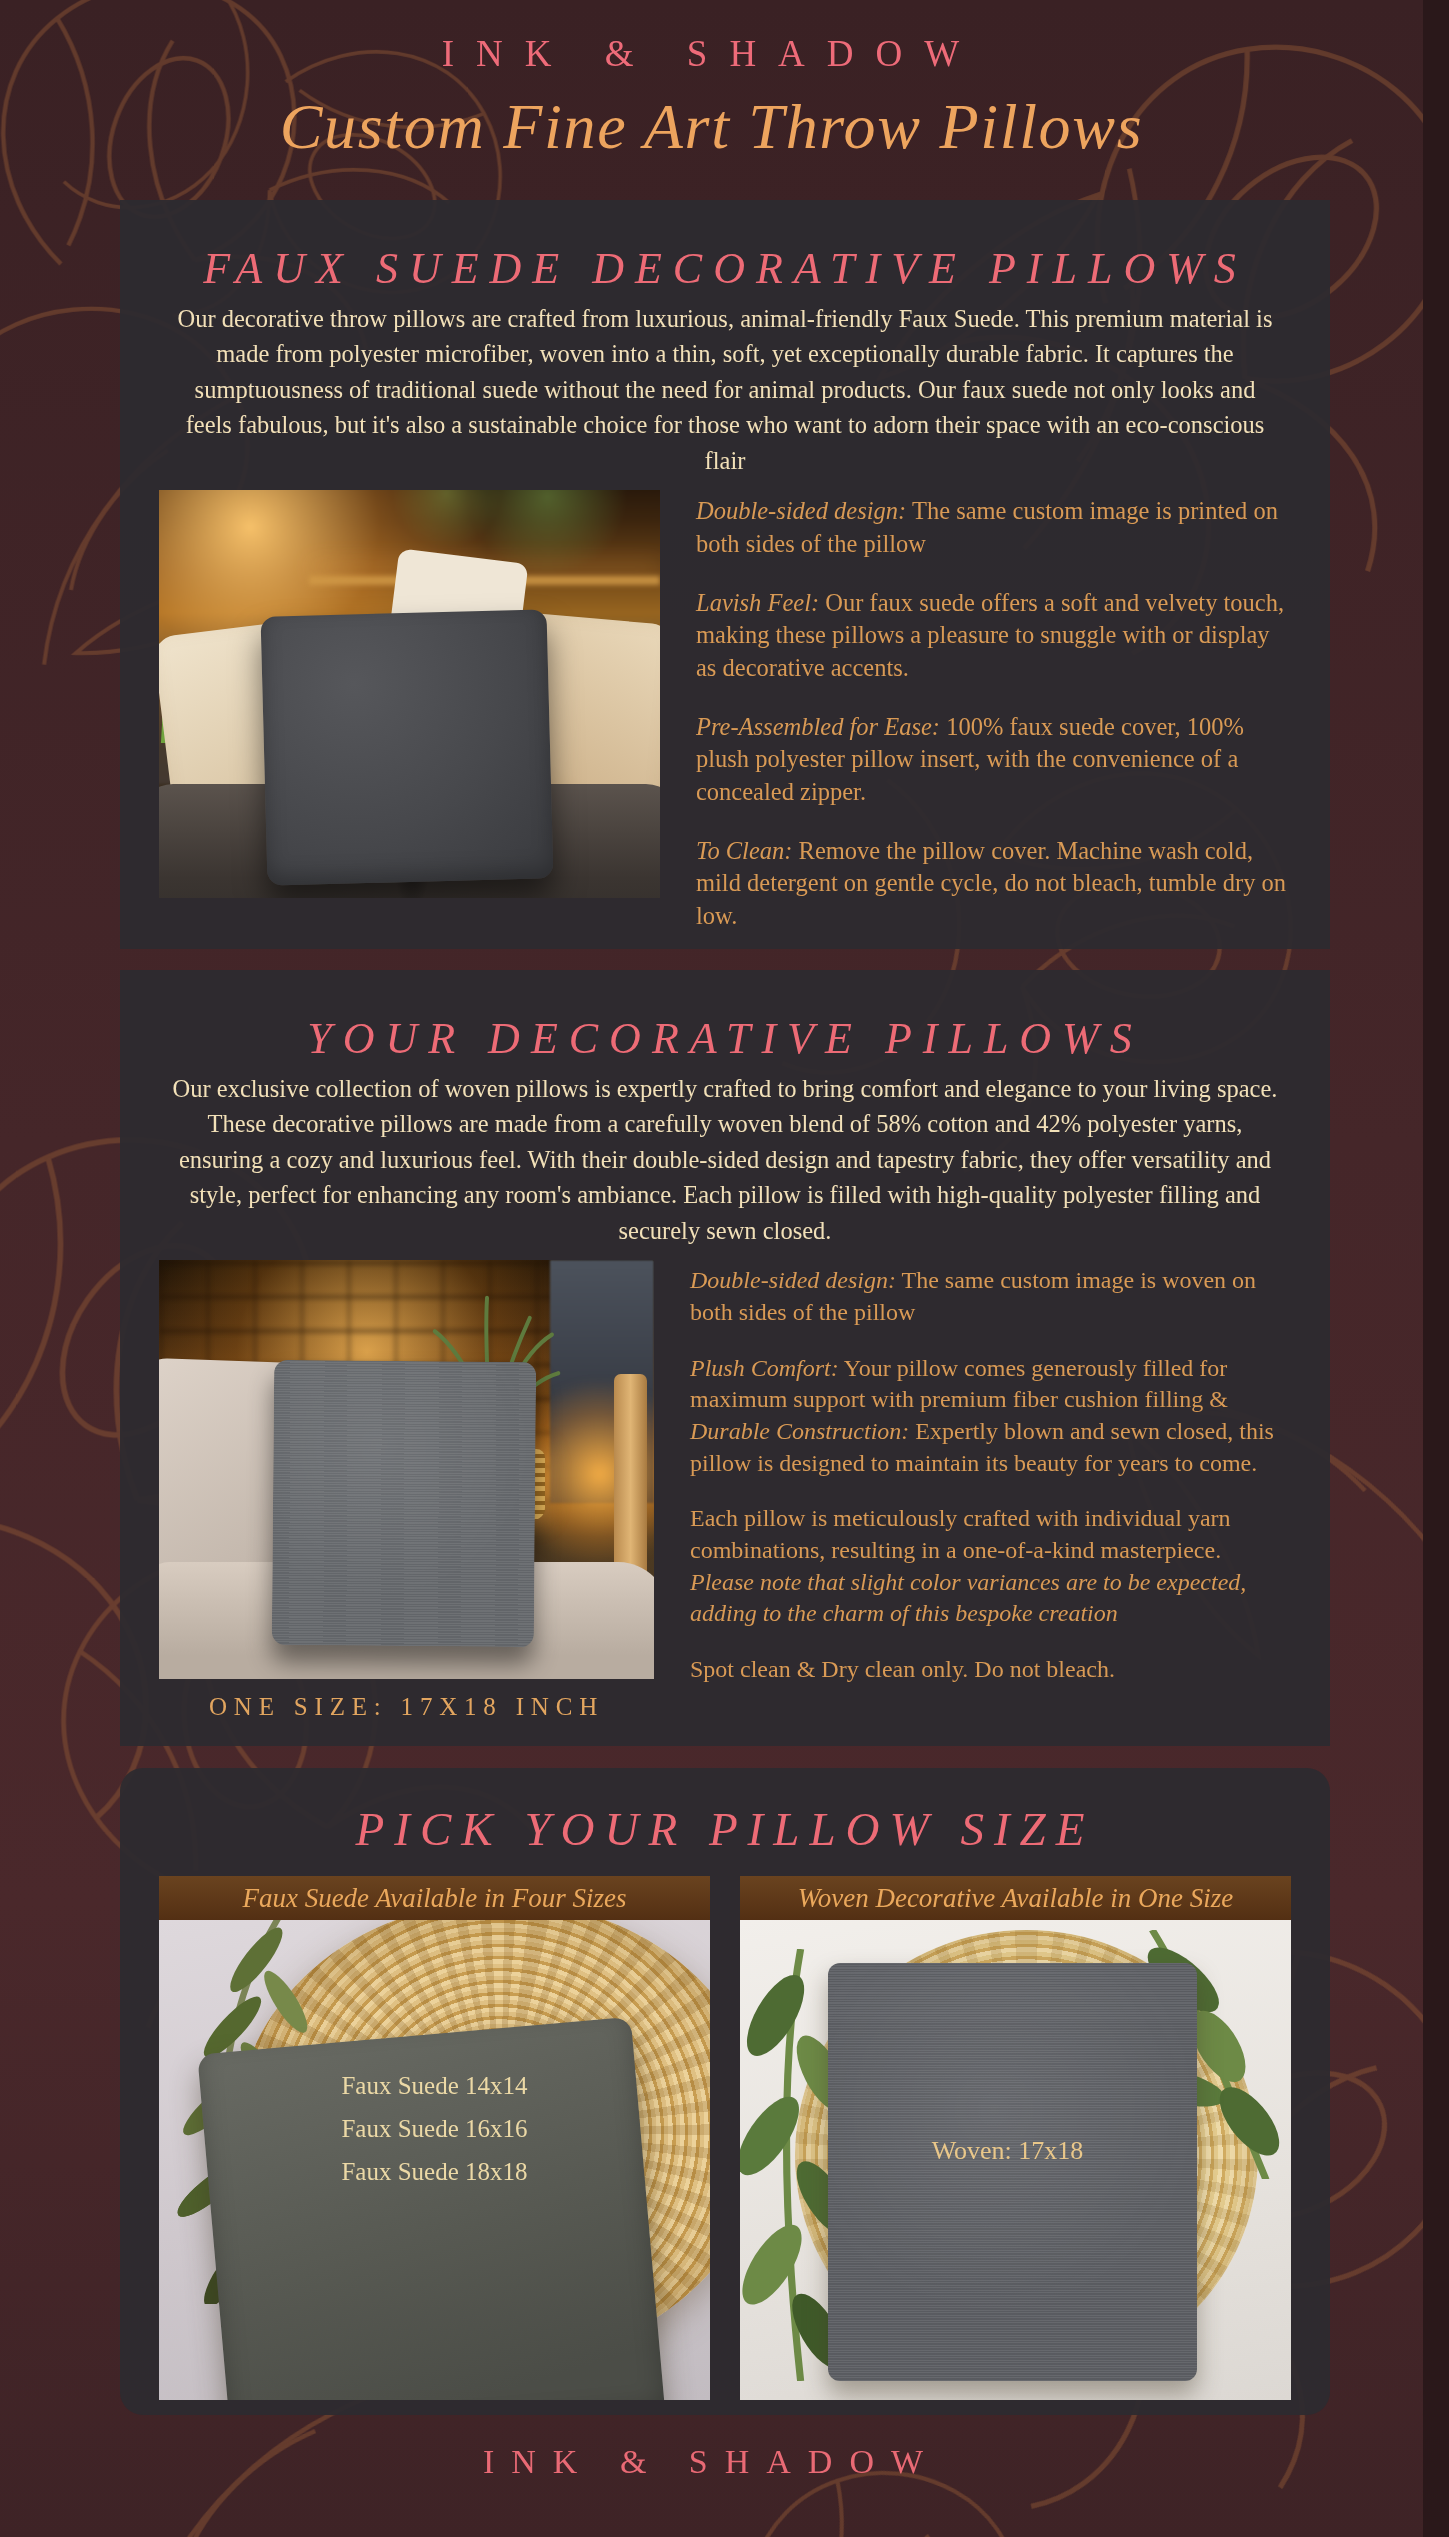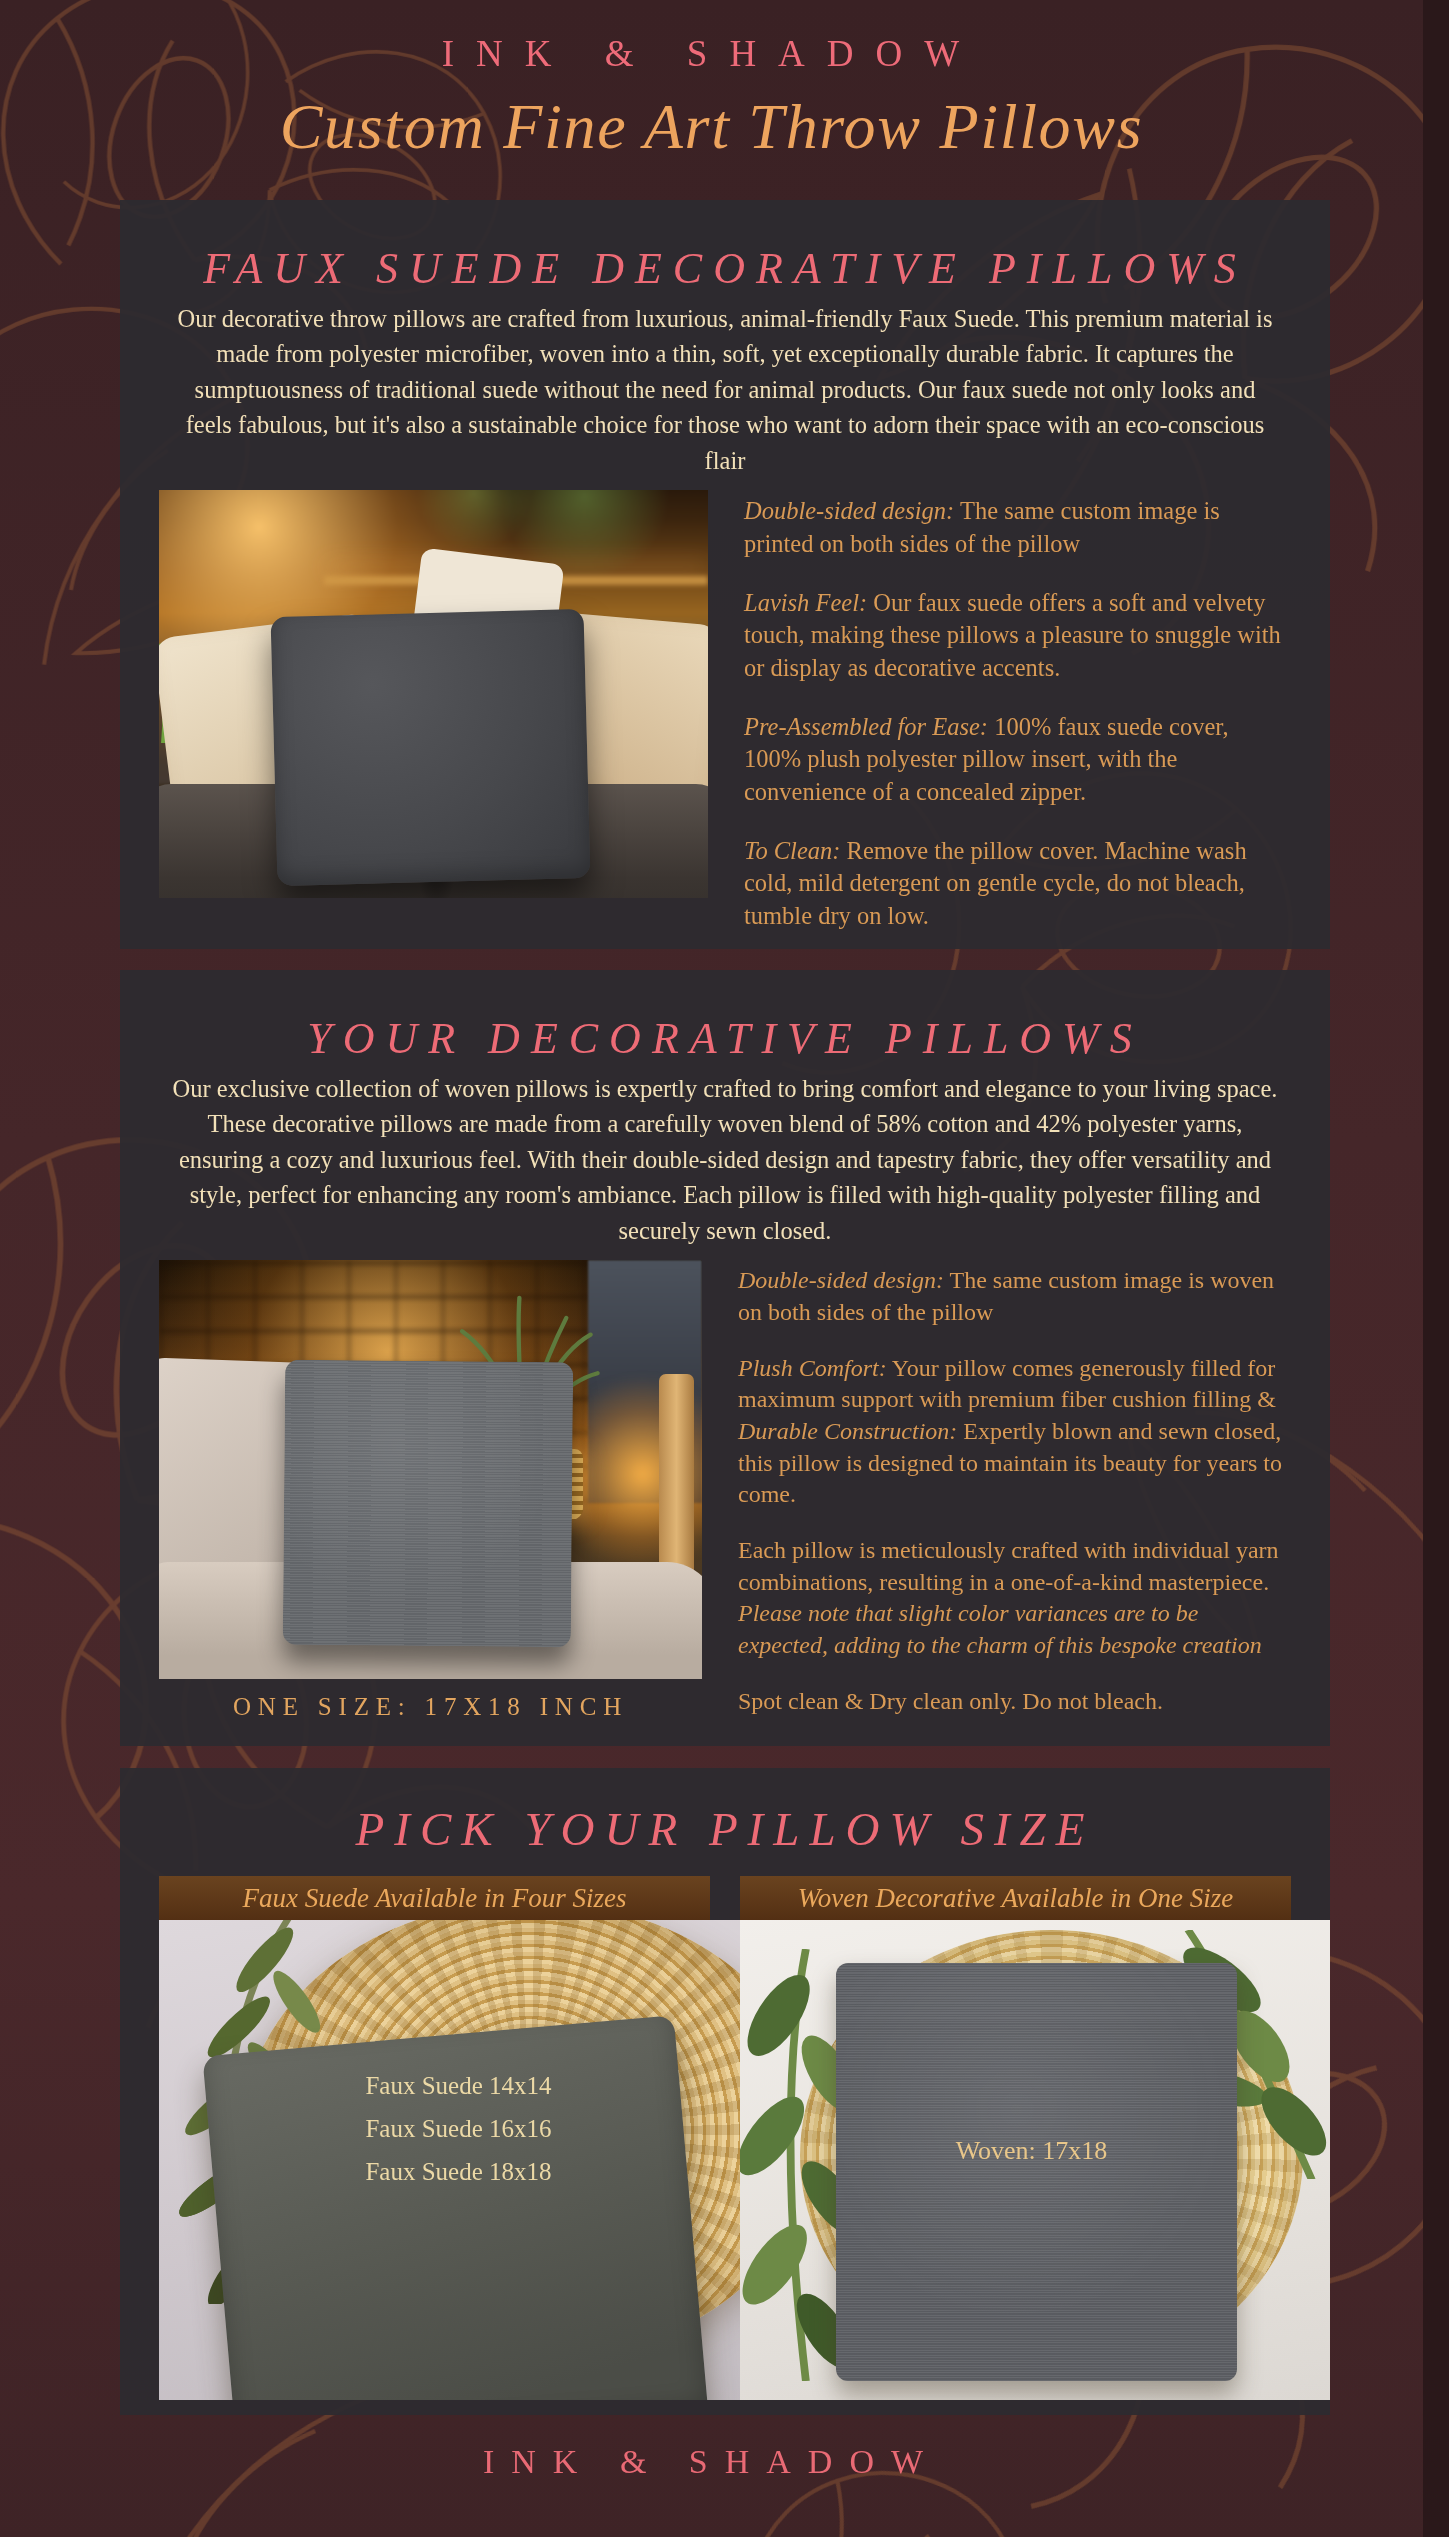--- a/index.html
+++ b/index.html
@@ -11,21 +11,21 @@
   
   .header{position:absolute;top:32px;left:0;right:0;text-align:center;}
   .brand{font-size:37px;letter-spacing:22px;color:#ee6b79;font-weight:400;}
   .tagline{margin-top:15px;font-size:64px;font-style:italic;color:#eda45e;letter-spacing:1.7px;}
 
   
   .panel{position:absolute;left:120px;width:1210px;background:rgba(45,42,48,0.94);
     box-sizing:border-box;padding:22px 39px;overflow:hidden;}
   .panel1{top:200px;height:749px;}
   .panel2{top:970px;height:776px;}
-  .panel3{top:1768px;height:647px;}
+  .panel3{top:1768px;height:647px;border-radius:23px;}
   .panel h2{margin:21px 0 5px;text-align:center;font-weight:400;color:#ed6b76;
     font-size:44px;letter-spacing:11px;white-space:nowrap;font-style:italic;}
   .panel3 h2{font-size:47px;letter-spacing:10px;margin-top:12px;}
   .intro{margin:6.8px auto 0;width:1108px;text-align:center;color:#f2e0b8;
     font-size:24.5px;line-height:1.45;}
   .row{display:flex;gap:36px;margin-top:12px;align-items:flex-start;}
   .features{flex:1;color:#d99a55;font-size:24.5px;line-height:1.32;padding-top:5px;}
   .panel2 .features{font-size:24px;}
   .features p{margin:0 0 27px;}
   .panel2 .features p{margin:0 0 24px;}
@@ -40,21 +40,21 @@
     background:linear-gradient(180deg,#6a431f,#532f13);
     display:flex;align-items:center;justify-content:center;
     font-style:italic;font-size:27px;color:#eaa85c;}
   .colcap{margin-top:13.5px;text-align:center;color:#f2ddb2;font-size:24.5px;
     letter-spacing:4.2px;white-space:nowrap;}
 
   .footer{position:absolute;top:2443px;left:0;right:0;text-align:center;
     color:#e96a75;font-size:34px;letter-spacing:17px;}
 
   
-  .photo{position:relative;overflow:hidden;flex:none;padding-left:48px;}
+  .photo{position:relative;overflow:hidden;flex:none;}
   .photo1{width:501px;height:408px;background:#3a2d1f;}
   .photo2{width:495px;height:419px;background:#3f352a;}
   .photo34{width:100%;height:480px;}
 
   
   .p1bg{position:absolute;inset:-3% -3% 28% -3%;filter:blur(1.7px);background:
     radial-gradient(circle at 20% 16%, rgba(255,200,110,.95), rgba(240,150,50,.35) 26%, rgba(120,70,20,0) 48%),
     radial-gradient(circle at 76% 6%, rgba(110,150,70,.55), transparent 16%),
     radial-gradient(circle at 57% 5%, rgba(110,150,70,.5), transparent 13%),
     linear-gradient(180deg,#23150a 0%,#3c250e 14%,#6b4317 30%,#96641f 44%,#7c5a28 52%,#4a3a26 62%,#433830 100%);}

